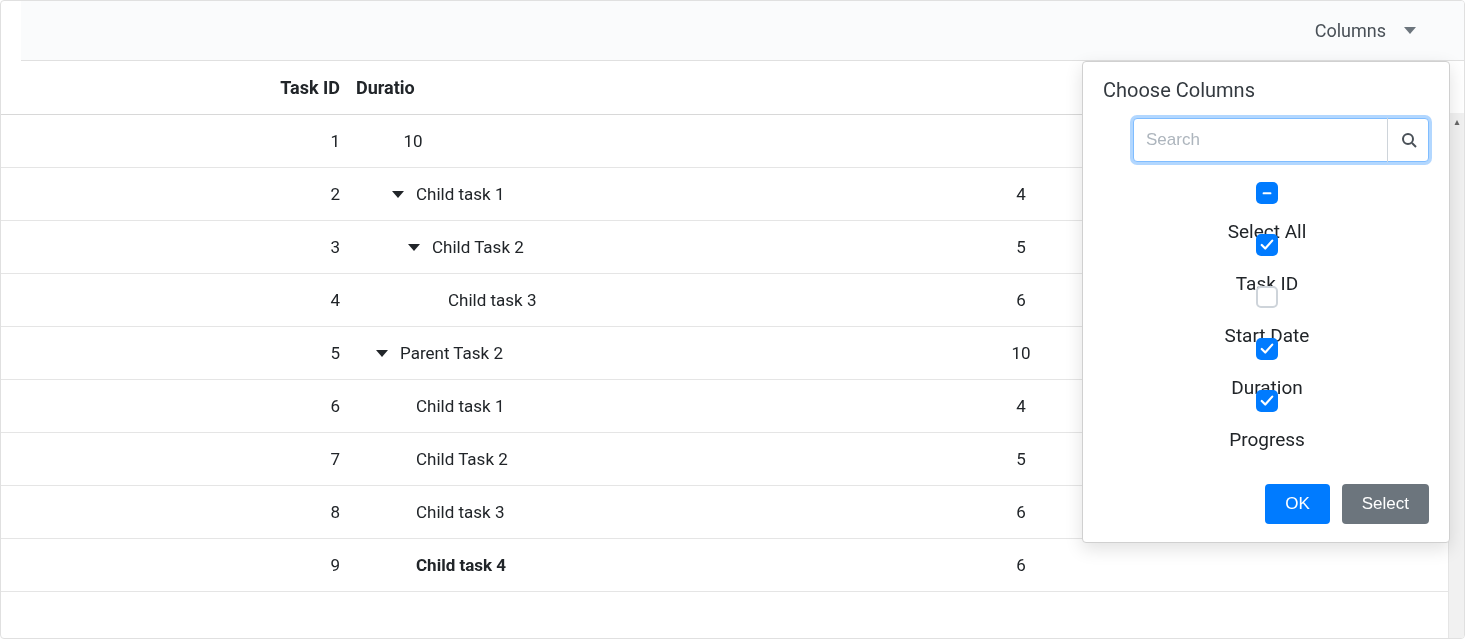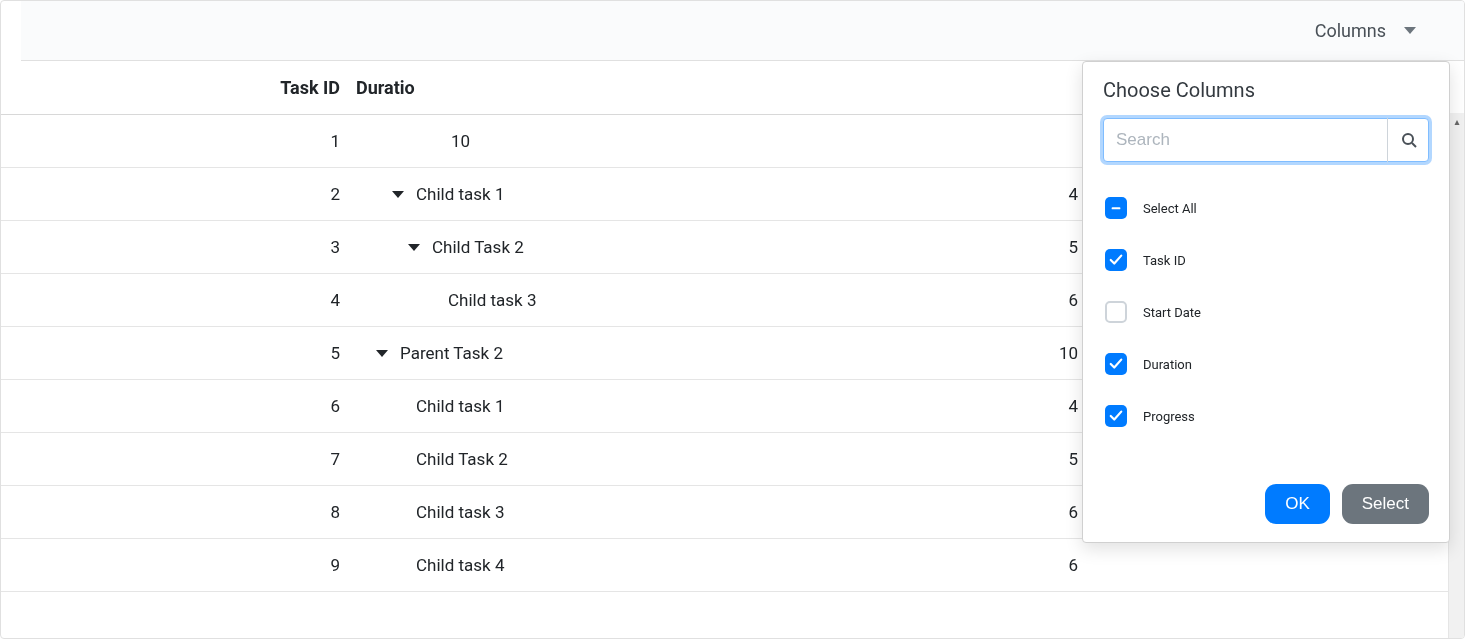--- a/index.html
+++ b/index.html
@@ -13,46 +13,46 @@
 
     .header-row { display: flex; align-items: center; height: 54px; border-bottom: 1px solid #d8d8d8; font-weight: 700; font-size: 18px; }
     .col-id { width: 355px; text-align: right; padding-right: 16px; }
     .col-name { flex: 1; padding-left: 20px; text-align: left; }
     .col-duration { width: 130px; text-align: left; padding-left: 0; }
     .col-progress { width: 370px; text-align: left; padding-left: 20px; }
 
     .data-row { display: flex; align-items: center; height: 53px; border-bottom: 1px solid #e5e5e5; font-size: 17px; }
     .data-row .col-id { font-size: 17px; font-weight: 400; width: 355px; text-align: right; padding-right: 16px; }
     .data-row .col-name { flex: 1; padding-left: 0; display: flex; align-items: center; }
-    .data-row .col-duration { width: 130px; padding-right: 16px; text-align: right; }
+    .data-row .col-duration { width: 130px; padding-right: 16px; text-align: center; }
     .data-row .col-progress { width: 370px; }
 
     .tri { display: inline-block; width: 0; height: 0; border-left: 6px solid transparent; border-right: 6px solid transparent; border-top: 7px solid #212529; margin-right: 12px; }
     .name-wrap { display: flex; align-items: center; }
 
     
     .dialog { position: absolute; top: 60px; right: 14px; width: 368px; background: #fff; border: 1px solid #d0d0d0; border-radius: 4px; box-shadow: 0 6px 18px rgba(0,0,0,0.12); padding: 16px 20px 18px 20px; z-index: 10; }
     .dialog-title { font-size: 20px; color: #343a40; margin-bottom: 16px; }
 
-    .search-wrap { position: relative; margin-bottom: 14px; }
+    .search-wrap { position: relative; margin-bottom: 14px; margin-left: 30px; }
     .search-input { width: 100%; height: 44px; border: 1px solid #ced4da; border-radius: 4px; padding: 0 44px 0 12px; font-size: 17px; outline: none; box-shadow: 0 0 0 3px rgba(0,123,255,0.3); border-color: #80bdff; }
     .search-input::placeholder { color: #adb5bd; }
     .search-icon { position: absolute; right: 0; top: 0; width: 42px; height: 44px; display: flex; align-items: center; justify-content: center; border-left: 1px solid #ced4da; }
 
     .list-wrap { height: 290px; overflow-y: scroll; padding-top: 6px; }
-    .list-item { display: flex; align-items: center; gap: 16px; height: 52px; padding-left: 2px; font-size: 13px; color: #212529; }
+    .list-item { display: flex; align-items: center; gap: 16px; height: 52px; padding-left: 2px; font-size: 19px; color: #212529; flex-direction: column; }
 
     .cbx { width: 22px; height: 22px; border-radius: 5px; display: inline-flex; align-items: center; justify-content: center; flex-shrink: 0; }
     .cbx.checked { background: #007bff; }
     .cbx.unchecked { background: #fff; border: 2px solid #ced4da; }
     .cbx.indeterminate { background: #007bff; }
     .cbx svg { width: 14px; height: 14px; }
 
     .dialog-actions { display: flex; justify-content: flex-end; gap: 12px; margin-top: 18px; }
-    .btn { height: 40px; padding: 0 20px; border: none; border-radius: 11px; font-size: 17px; cursor: pointer; }
+    .btn { height: 40px; padding: 0 20px; border: none; border-radius: 4px; font-size: 17px; cursor: pointer; }
     .btn-primary { background: #007bff; color: #fff; }
     .btn-secondary { background: #6c757d; color: #fff; }
 
     
     .fake-vscroll { position: absolute; right: 0; top: 112px; bottom: 0; width: 16px; background: #f1f1f1; border-left: 1px solid #e5e5e5; }
     .fake-vscroll .arrow { width: 16px; height: 16px; display: flex; align-items: center; justify-content: center; color: #666; font-size: 10px; }
 
     
     .list-wrap::-webkit-scrollbar { width: 17px; }
     .list-wrap::-webkit-scrollbar-track { background: #f1f1f1; }
@@ -156,21 +156,21 @@
             <span style="display: inline-block; width: 24px;"></span>
             <span>Child task 3</span>
           </div>
         </div>
         <div class="col-duration">6</div>
         <div class="col-progress"></div>
       </div>
       <div class="data-row">
         <div class="col-id">9</div>
         <div class="col-name">
-          <div class="name-wrap" style="padding-left: 36px;">
+          <div class="name-wrap" style="padding-left: 36px; font-weight: bold;">
             <span style="display: inline-block; width: 24px;"></span>
             <span>Child task 4</span>
           </div>
         </div>
         <div class="col-duration">6</div>
         <div class="col-progress"></div>
       </div>
     </div>
 
   <div class="fake-vscroll">

